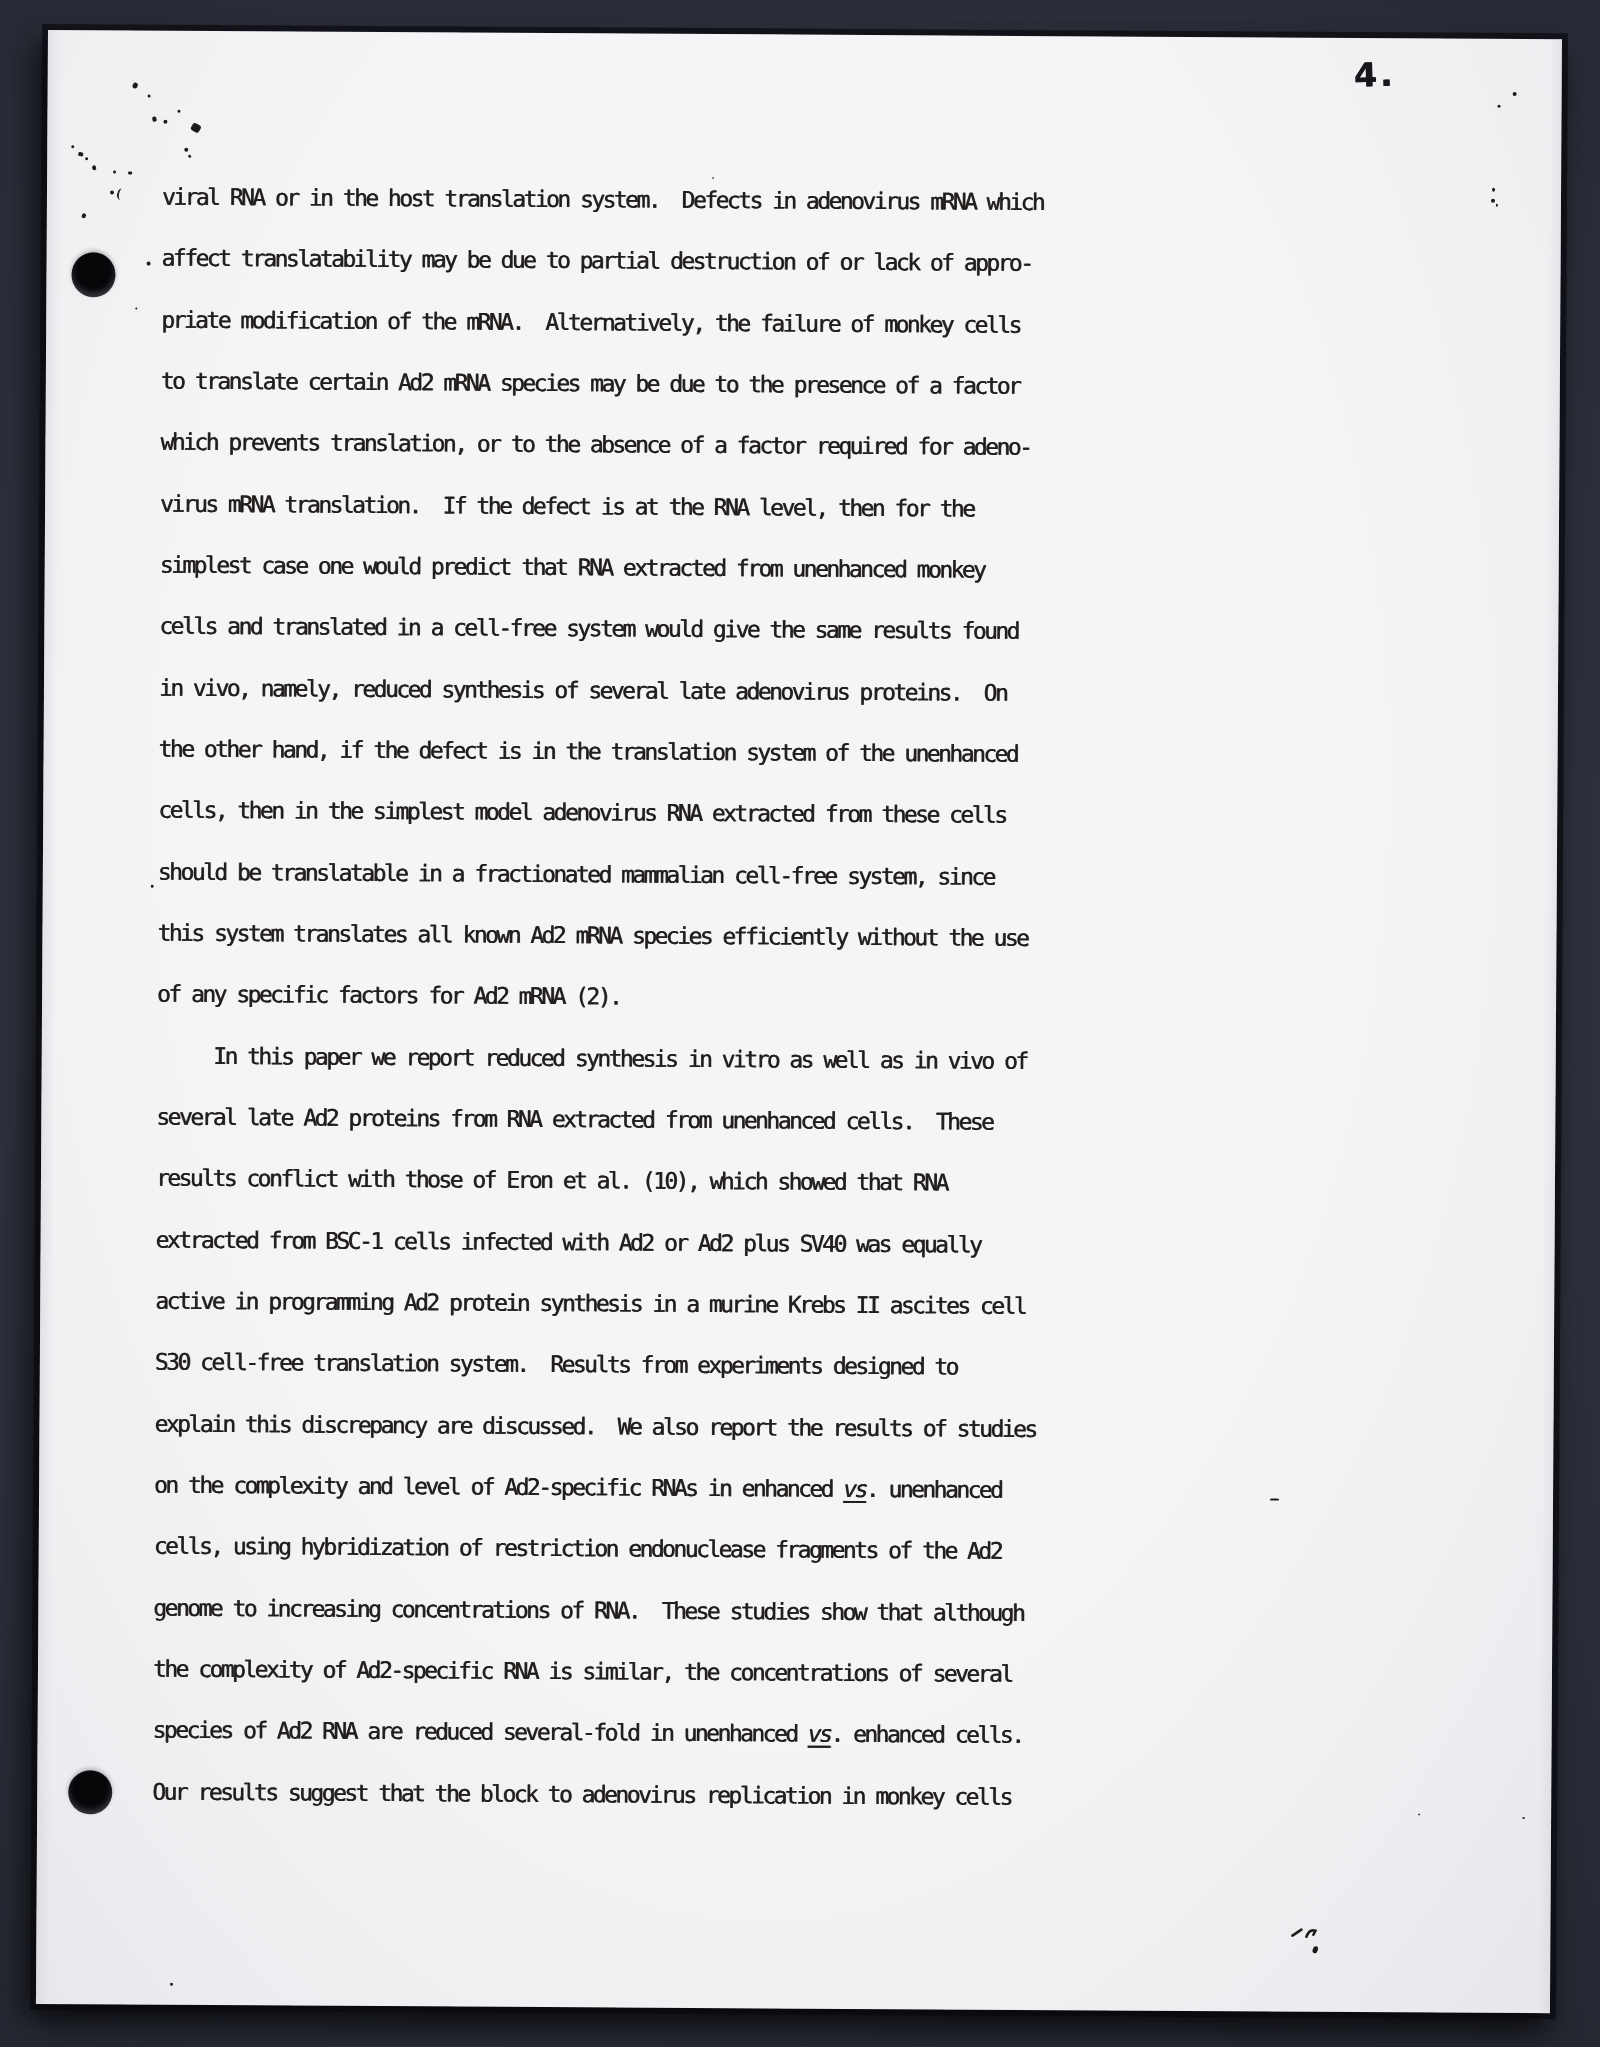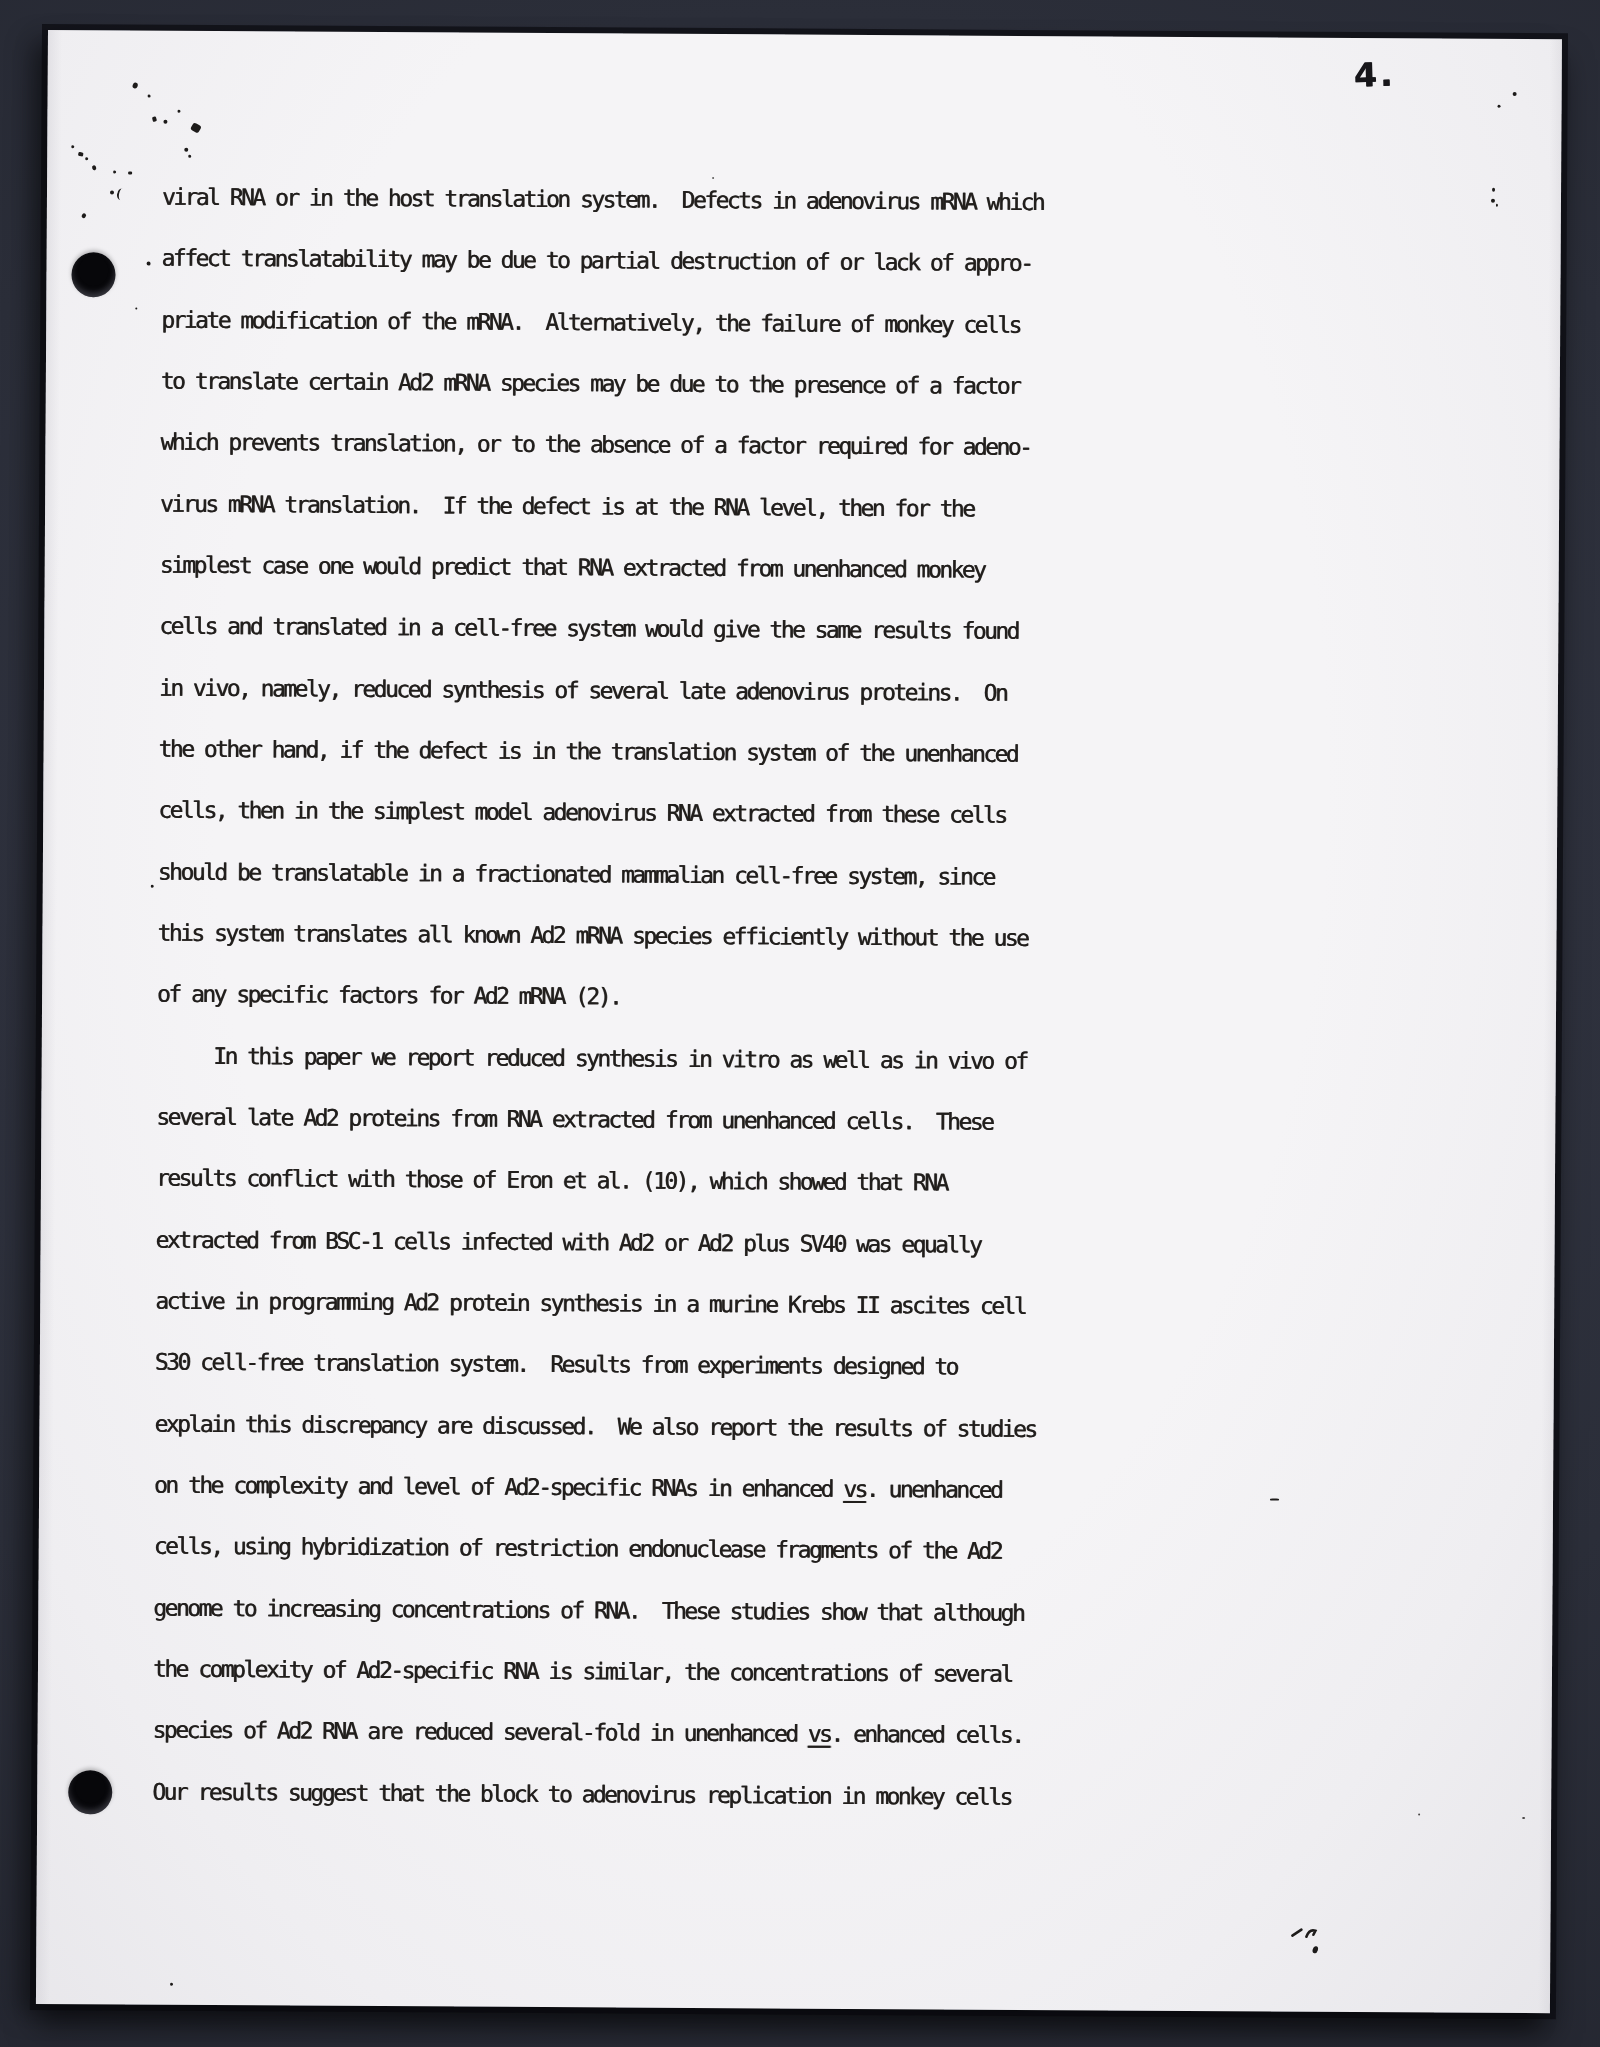--- a/index.html
+++ b/index.html
@@ -19,21 +19,21 @@
       0 0 0 6px rgba(7,8,12,0.65),
       -18px 10px 24px rgba(0,0,0,0.35),
       0 20px 30px rgba(0,0,0,0.55);
   }
   .textblock{
     position:absolute;left:115px;top:136px;white-space:pre;
     font-size:23px;letter-spacing:-2.55px;color:#211e1c;
     text-shadow:0.5px 0 0 rgba(33,30,28,0.8), -0.3px 0 0 rgba(33,30,28,0.45);
   }
   .line{height:61.33px;line-height:61.33px;}
-  .u{text-decoration:underline;text-decoration-thickness:2px;text-underline-offset:4px;}
+  .u{text-decoration:underline;text-decoration-thickness:2px;text-underline-offset:4px;font-style:italic;}
   .page-number{
     position:absolute;left:1306px;top:20px;line-height:1;
     font-family:"DejaVu Sans","Liberation Sans",sans-serif;
     font-size:33px;font-weight:bold;letter-spacing:3px;color:#17161a;
     transform:rotate(-2deg);
     text-shadow:0.6px 0 0 #17161a;
   }
   .punch{
     position:absolute;border-radius:50%;
     background:radial-gradient(circle at 45% 38%, #07070a 55%, #101014 74%, #2a2a31 100%);

